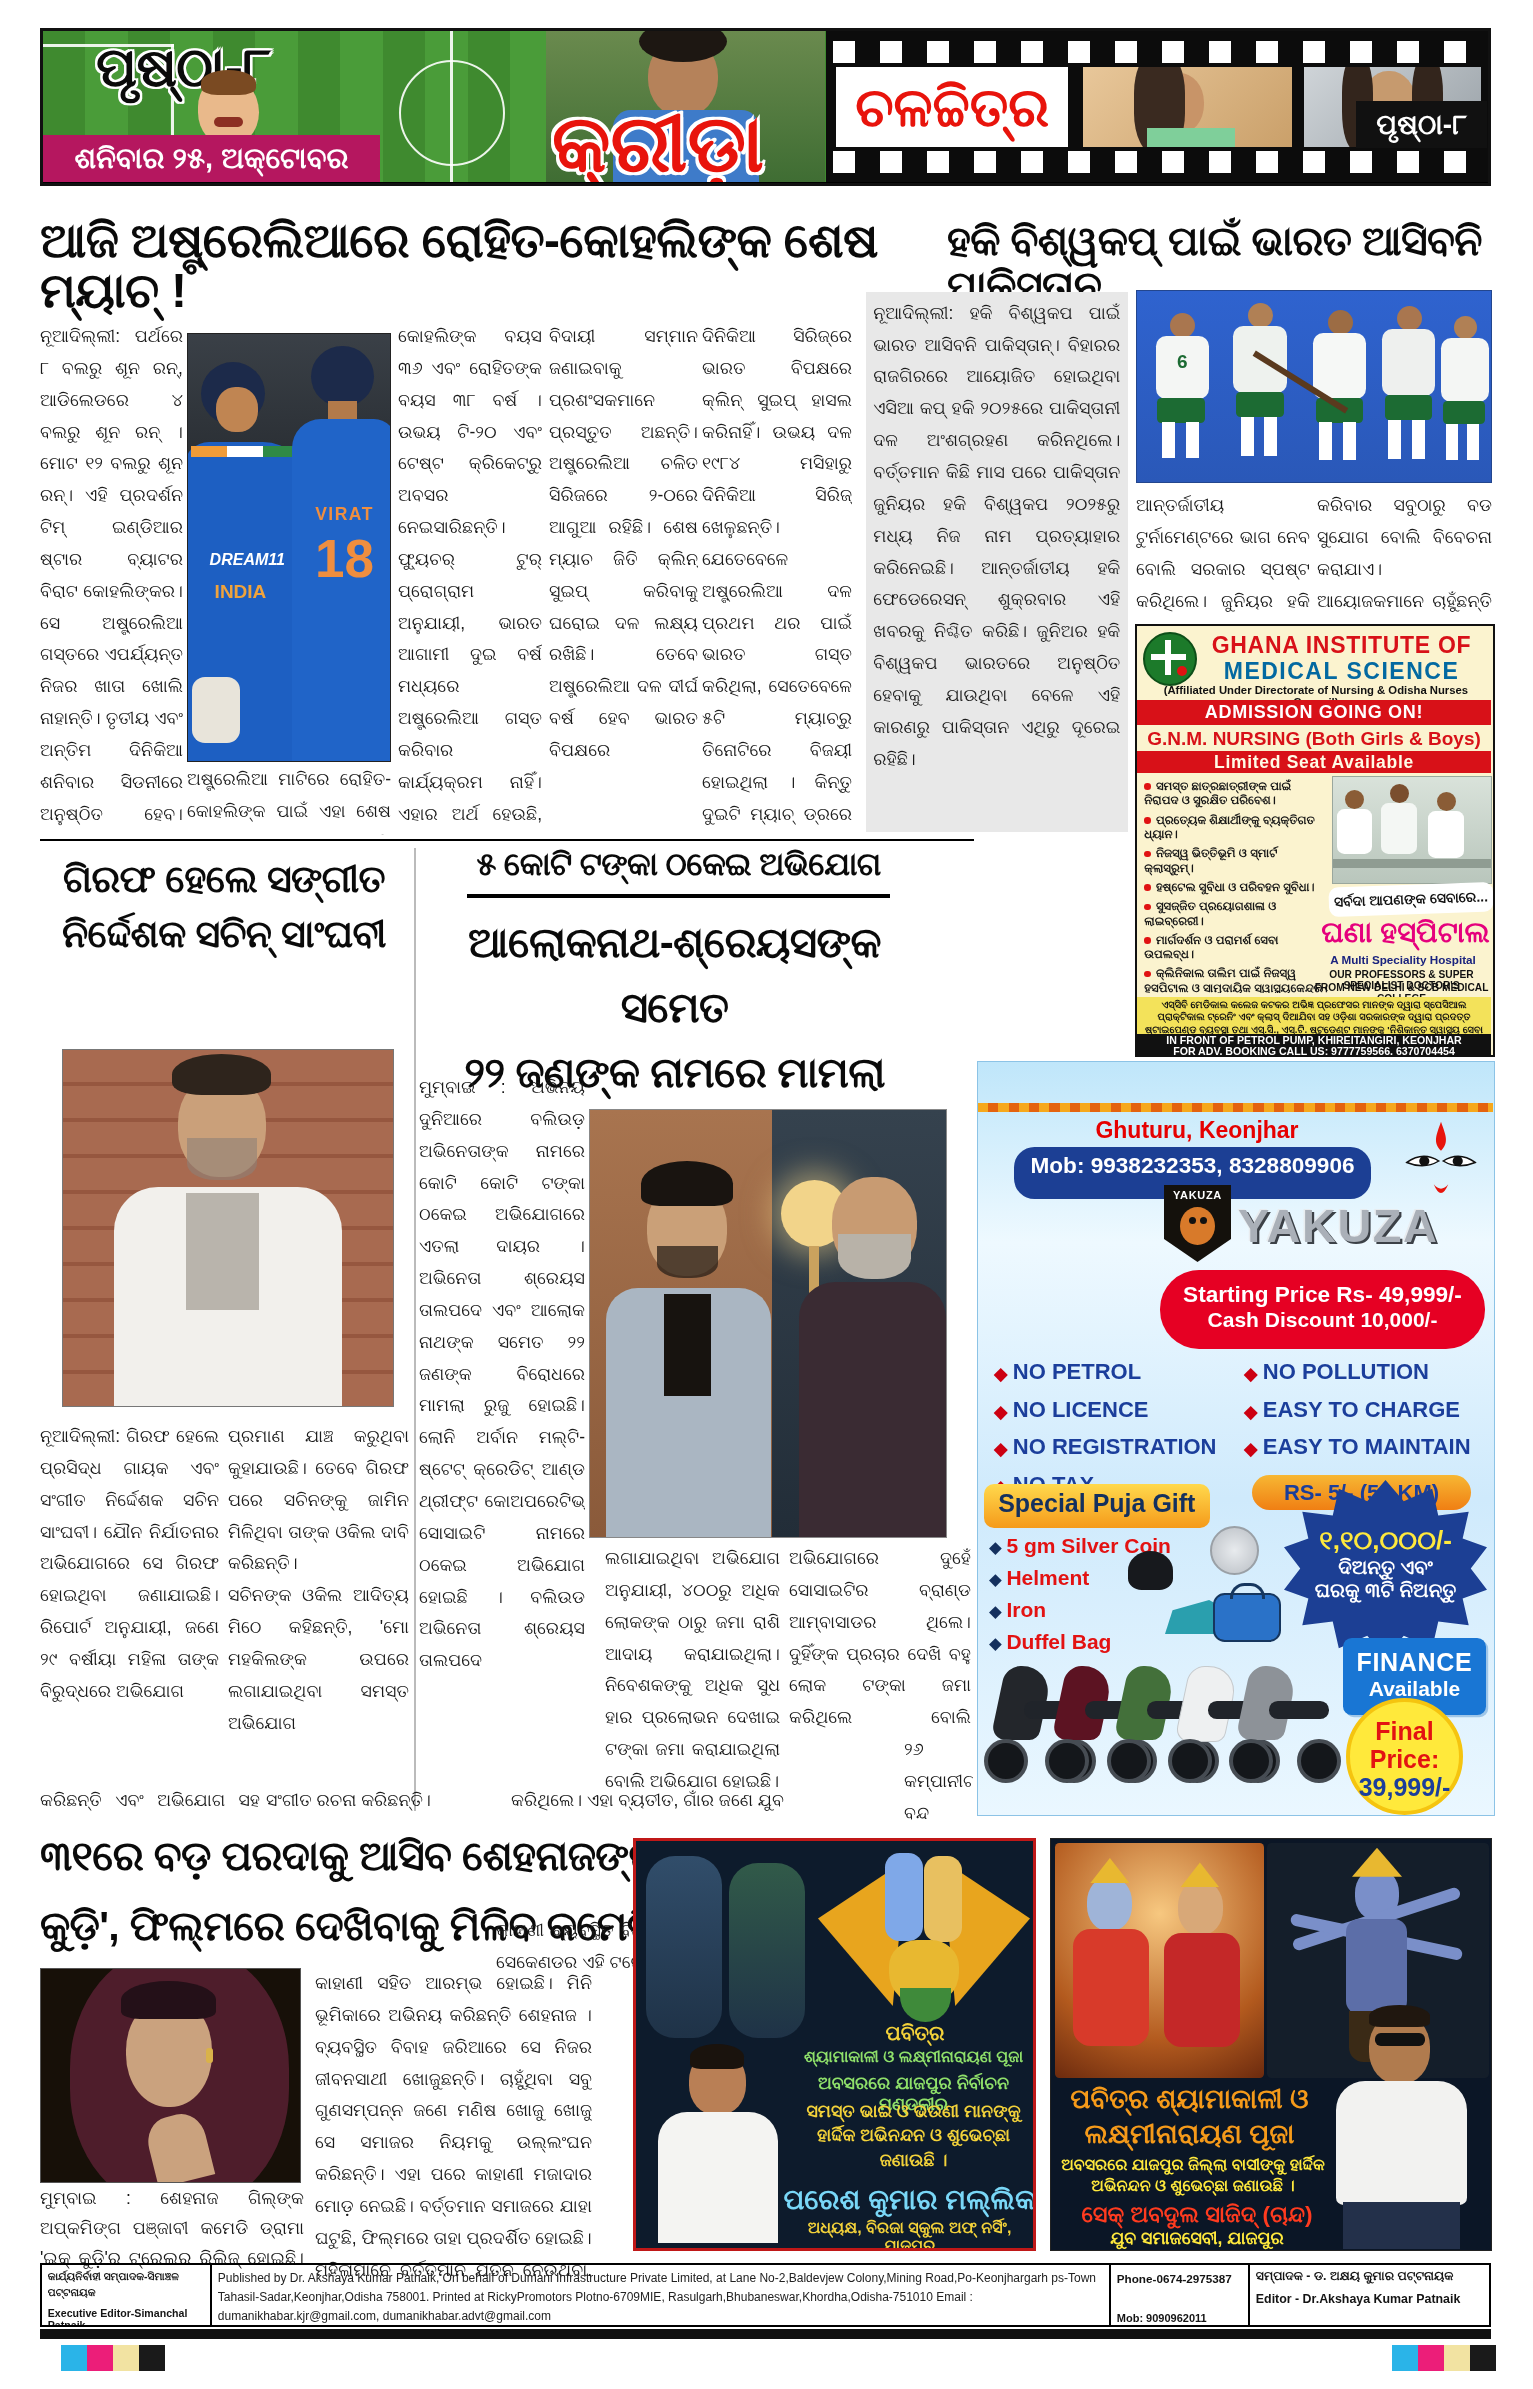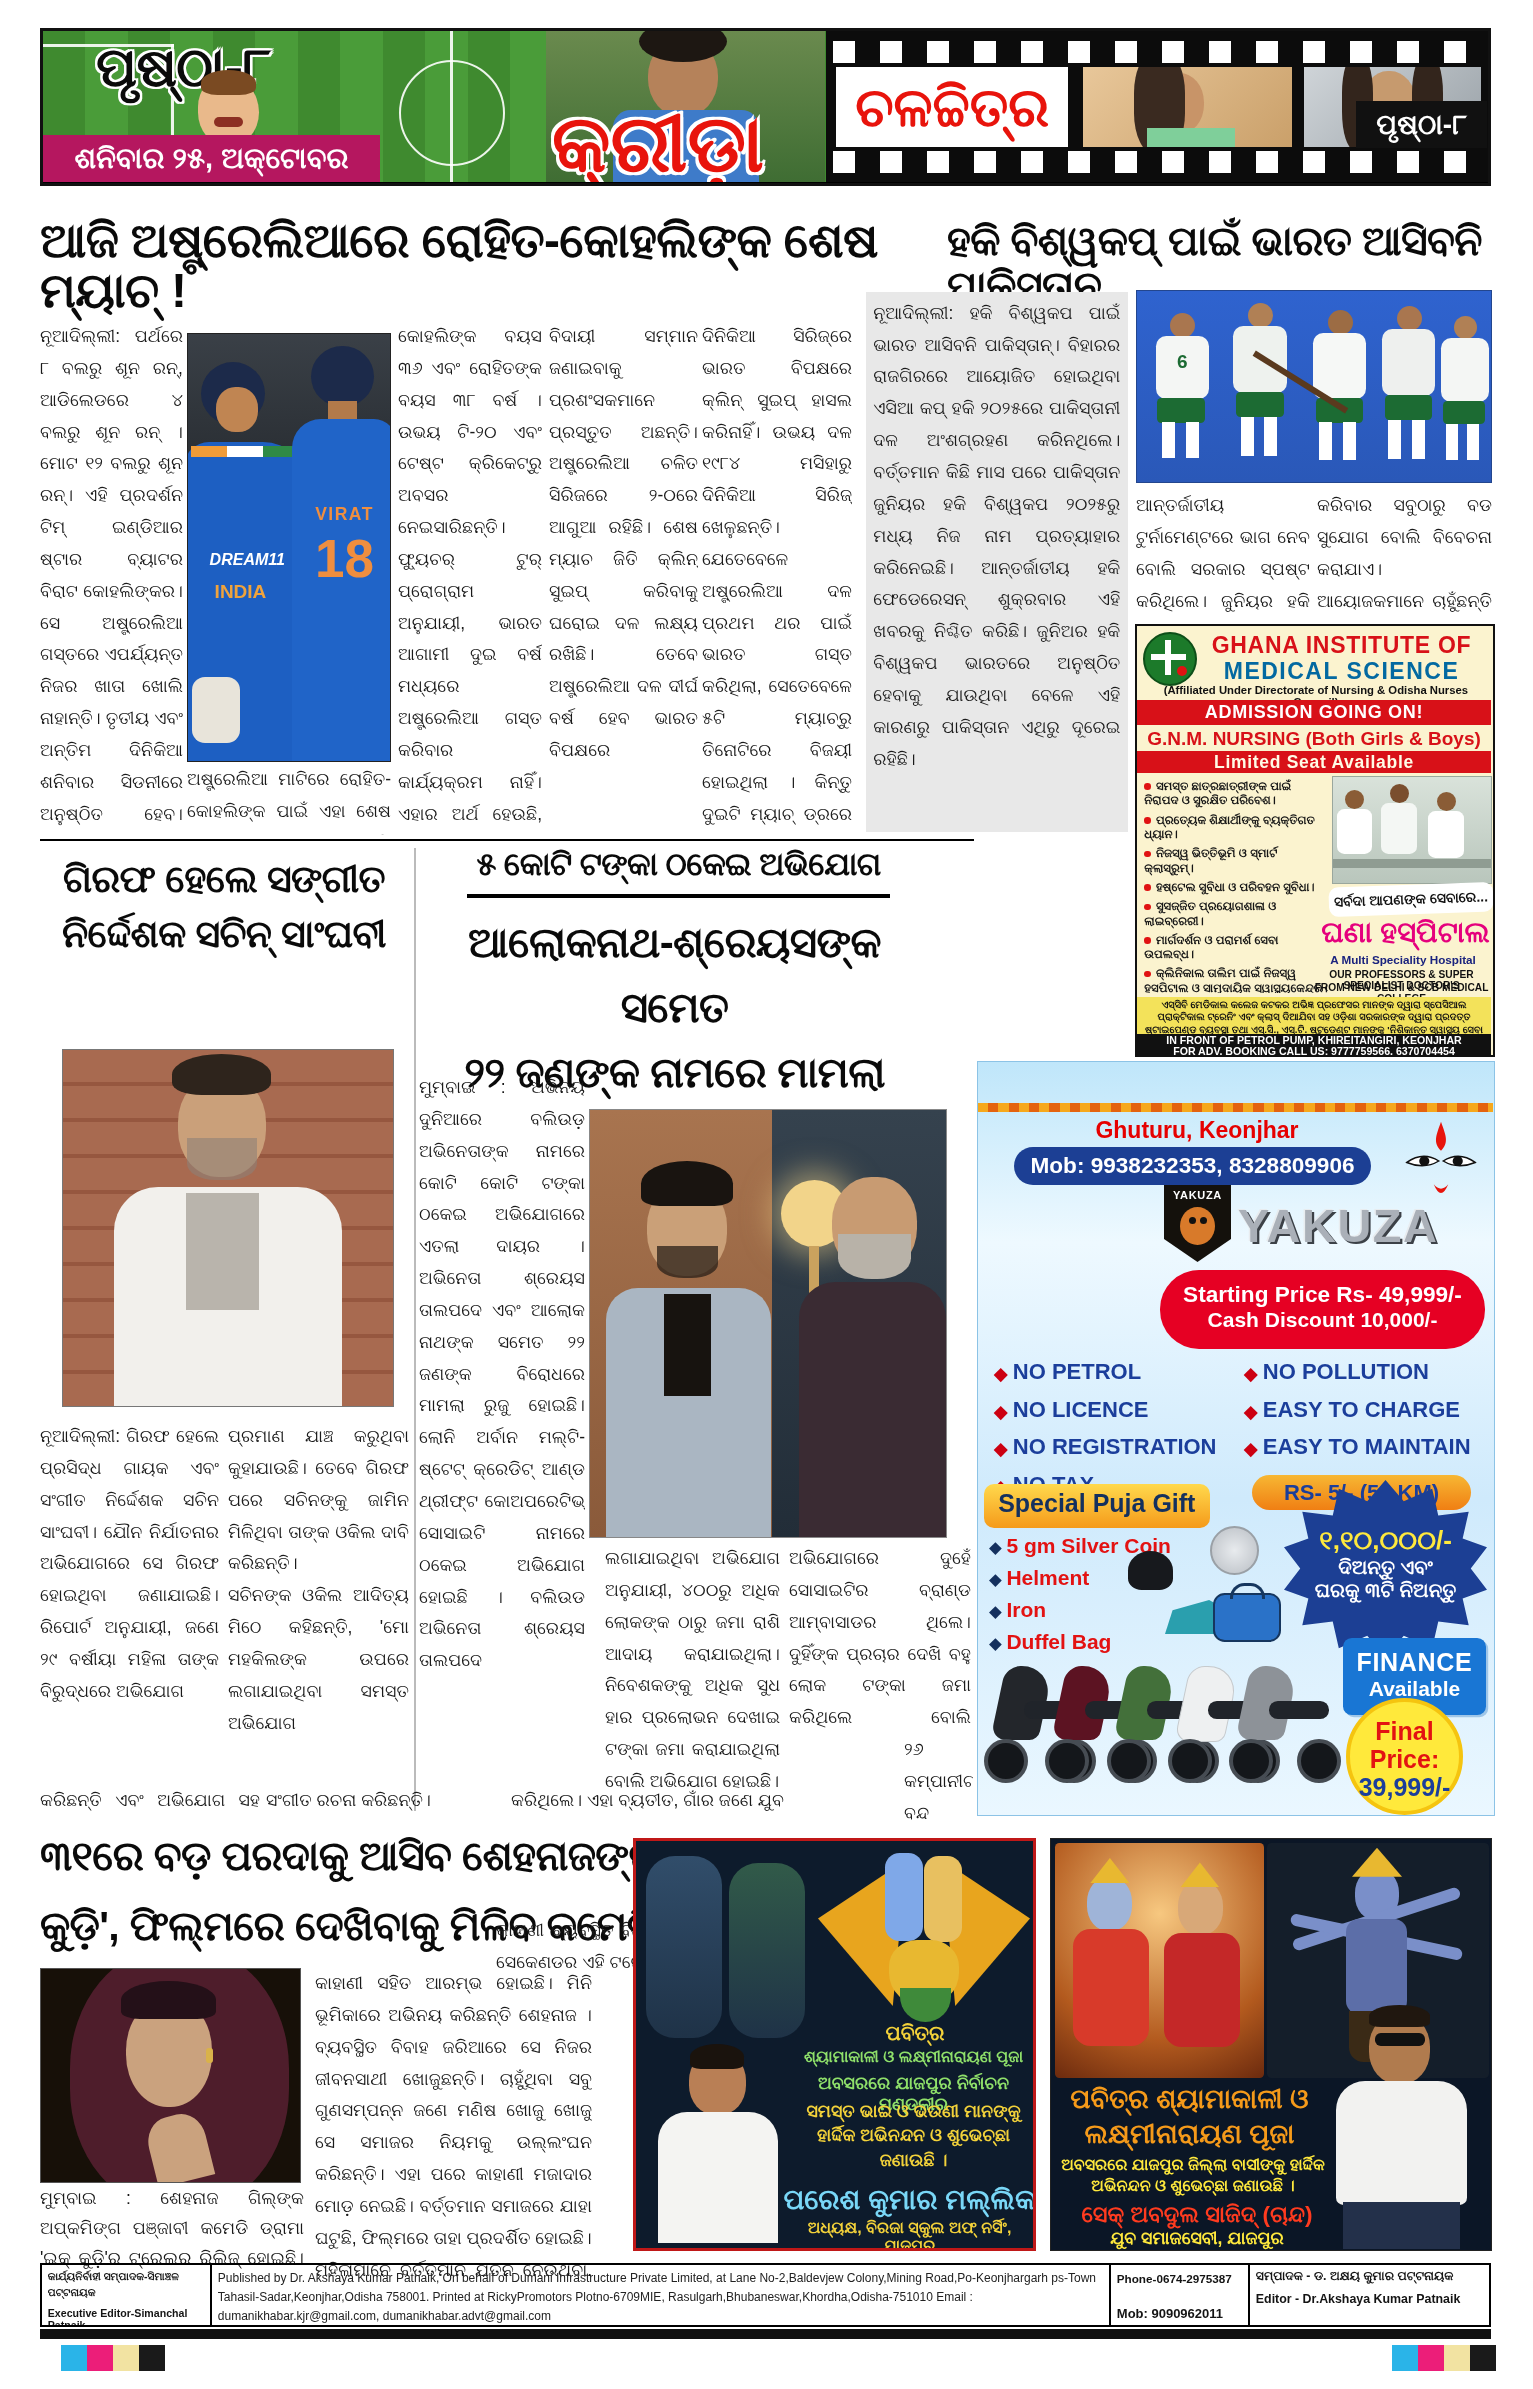--- a/index.html
+++ b/index.html
@@ -243,21 +243,21 @@
     <div class="ab" style="left:109px;top:146px;width:58px;height:67px;background:#caa27e;border-radius:40% 40% 0 0;transform:rotate(-14deg)"></div>
     <div class="ab" style="left:165px;top:79px;width:7.3px;height:14.6px;background:#d9b24a;border-radius:2.9px"></div>
   </div>
   <div class="ab col" style="left:40px;top:2184px;width:264px;height:92px;line-height:1.7">ମୁମ୍ବାଇ : ଶେହନାଜ ଗିଲ୍‌ଙ୍କ ଅପ୍‌କମିଙ୍ଗ ପଞ୍ଜାବୀ କମେଡି ଡ୍ରାମା 'ଇକ୍ କୁଡ଼ି'ର ଟ୍ରେଲର ରିଲିଜ୍ ହୋଇଛି। ଫିଲ୍ମର ନିର୍ଦ୍ଦେଶନା ଦେଇଛନ୍ତି ଅମରଜିତ ସିଂହ ସରୋଁ । ଫିଲ୍ମର</div>
   <div class="ab col" style="left:315px;top:1968px;width:277px;height:308px">କାହାଣୀ ସହିତ ଆରମ୍ଭ ହୋଇଛି। ମିନି ଭୂମିକାରେ ଅଭିନୟ କରିଛନ୍ତି ଶେହନାଜ । ବ୍ୟବସ୍ଥିତ ବିବାହ ଜରିଆରେ ସେ ନିଜର ଜୀବନସାଥୀ ଖୋଜୁଛନ୍ତି। ଚାହୁଁଥିବା ସବୁ ଗୁଣସମ୍ପନ୍ନ ଜଣେ ମଣିଷ ଖୋଜୁ ଖୋଜୁ ସେ ସମାଜର ନିୟମକୁ ଉଲ୍ଲଂଘନ କରିଛନ୍ତି। ଏହା ପରେ କାହାଣୀ ମଜାଦାର ମୋଡ଼ ନେଇଛି। ବର୍ତ୍ତମାନ ସମାଜରେ ଯାହା ଘଟୁଛି, ଫିଲ୍ମରେ ତାହା ପ୍ରଦର୍ଶିତ ହୋଇଛି।
 ମହିଳାମାନେ ବର୍ତ୍ତମାନ ଯତ୍ନ ନେଉଥିବା, ସାହସୀ ଓ ପ୍ରେମ କରୁଥିବା ସାଥୀ ଖୋଜୁଛନ୍ତି। ଯିଏ ଘର କାମରେ ସାହାଯ୍ୟ କରିବା ସହିତ ପରିବାରକୁ ମଧ୍ୟ ଦେଖୁଥିବ। ଫିଲ୍ମରେ ଭରପୂର ମଜାମସ୍ତି, ଆବେଗ, ରୋମାଞ୍ଚ ରହିଛି, ଯାହାକୁ ପରିବାର ସହିତ ଥିଏଟରରେ ଦେଖିବାକୁ ଦର୍ଶକ ପସନ୍ଦ କରିବେ ବୋଲି ଶେହନାଜ ଆଶା କରୁଛନ୍ତି। ଆସନ୍ତା ୩୧ ତାରିଖରେ ଫିଲ୍ମଟି ବିଶ୍ୱସ୍ତରରେ ମୁକ୍ତିଲାଭ କରିବ।</div>
 
   <div class="ab" style="left:977px;top:1061px;width:518px;height:755px;background:linear-gradient(180deg,#bfe6fa,#eef9ff 24%,#cfeafc 58%,#eaf7ff);border:1.5px solid #8cc3e6;box-sizing:border-box;overflow:hidden">
     <div class="ab" style="left:0;top:41px;width:515px;height:8.8px;background:repeating-linear-gradient(90deg,#f6a81c 0 10.2px,#e4630f 10.2px 20.4px)"></div>
     <div class="ab c b" style="left:44px;top:55px;width:350px;font-size:23px;color:#e60000">Ghuturu, Keonjhar</div>
-    <div class="ab c b" style="left:36px;top:85px;width:357px;height:38px;background:#1c3f94;color:#fff;font-size:22.6px;line-height:38px;border-radius:20.4px">Mob: 9938232353, 8328809906</div>
+    <div class="ab c b" style="left:36px;top:85px;width:357px;height:52px;background:#1c3f94;color:#fff;font-size:22.6px;line-height:38px;border-radius:20.4px">Mob: 9938232353, 8328809906</div>
     <div class="ab" style="left:423px;top:55px;width:80px;height:88px">
       <svg width="80" height="88" viewBox="0 0 110 120">
         <path d="M55 6 C48 26 44 34 55 46 C66 34 62 26 55 6 Z" fill="#e8140c"></path>
         <path d="M8 62 Q30 46 52 60 Q32 72 8 62 Z" fill="#fff" stroke="#111" stroke-width="2"></path>
         <path d="M102 62 Q80 46 58 60 Q78 72 102 62 Z" fill="#fff" stroke="#111" stroke-width="2"></path>
         <circle cx="32" cy="60" r="7" fill="#111"></circle>
           <circle cx="78" cy="60" r="7" fill="#111"></circle>
         <path d="M45 92 Q55 104 65 92 Q55 116 45 92 Z" fill="#e8140c"></path>
       </svg>
     </div>
@@ -401,21 +401,21 @@
   <div class="ab" style="left:40px;top:2263px;width:1451px;height:64px;border:2.2px solid #000;box-sizing:border-box;display:flex">
     <div class="fcell" style="width:168px;border-left:none">
       <div class="b" style="font-size:10.6px;line-height:1.5">କାର୍ଯ୍ୟନିର୍ବାହୀ ସମ୍ପାଦକ-ସିମାଞ୍ଚଳ ପଟ୍ଟନାୟକ</div>
       <div class="b" style="font-size:10.6px;margin-top:5.8px">Executive Editor-Simanchal Patnaik</div>
     </div>
     <div class="fcell" style="flex:1">
       <div style="font-size:12px;line-height:1.55;color:#222">Published by Dr. Akshaya Kumar Patnaik, On behalf of Dumani Infrastructure Private Limited, at Lane No-2,Baldevjew Colony,Mining Road,Po-Keonjhargarh ps-Town Tahasil-Sadar,Keonjhar,Odisha 758001. Printed at RickyPromotors Plotno-6709MIE, Rasulgarh,Bhubaneswar,Khordha,Odisha-751010 Email : dumanikhabar.kjr@gmail.com, dumanikhabar.advt@gmail.com</div>
     </div>
     <div class="fcell" style="width:139px">
       <div class="b" style="font-size:11.7px;margin-top:2.9px">Phone-0674-2975387</div>
-      <div class="b" style="font-size:13px;margin-top:21px">Mob: 9090962011</div>
+      <div class="b" style="font-size:11px;margin-top:27px">Mob: 9090962011</div>
     </div>
     <div class="fcell" style="width:241px">
       <div class="b" style="font-size:12.4px">ସମ୍ପାଦକ - ଡ. ଅକ୍ଷୟ କୁମାର ପଟ୍ଟନାୟକ</div>
       <div class="b" style="font-size:12.4px;margin-top:8.8px">Editor - Dr.Akshaya Kumar Patnaik</div>
     </div>
   </div>
   <div class="ab" style="left:40px;top:2329px;width:1451px;height:10.2px;background:#111"></div>
   <div class="ab" style="left:61px;top:2345px;width:105px;height:26px;display:flex">
     <div style="width:26px;background:#2ab4e8"></div>
       <div style="width:26px;background:#ec1e79"></div>

